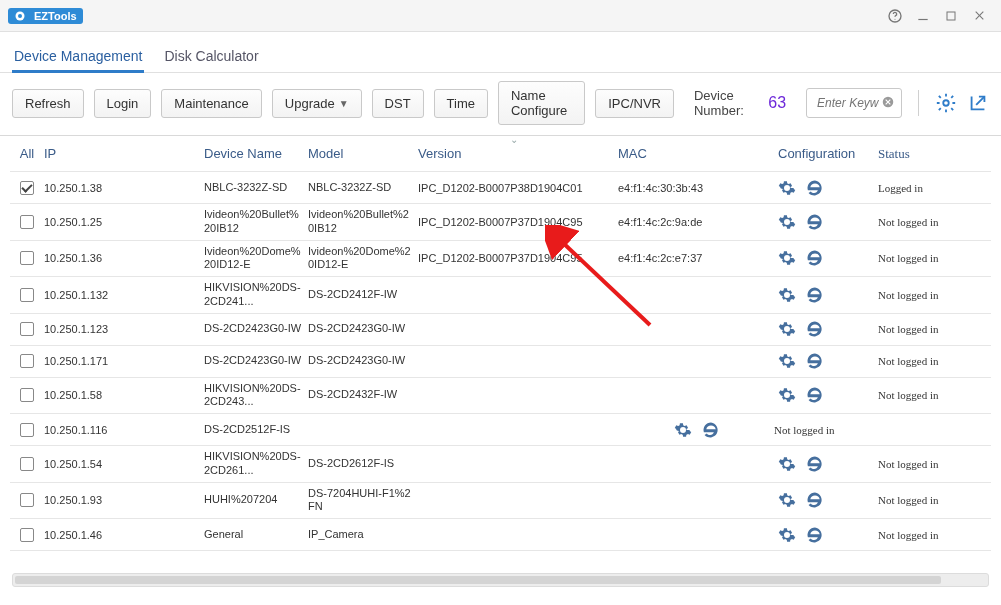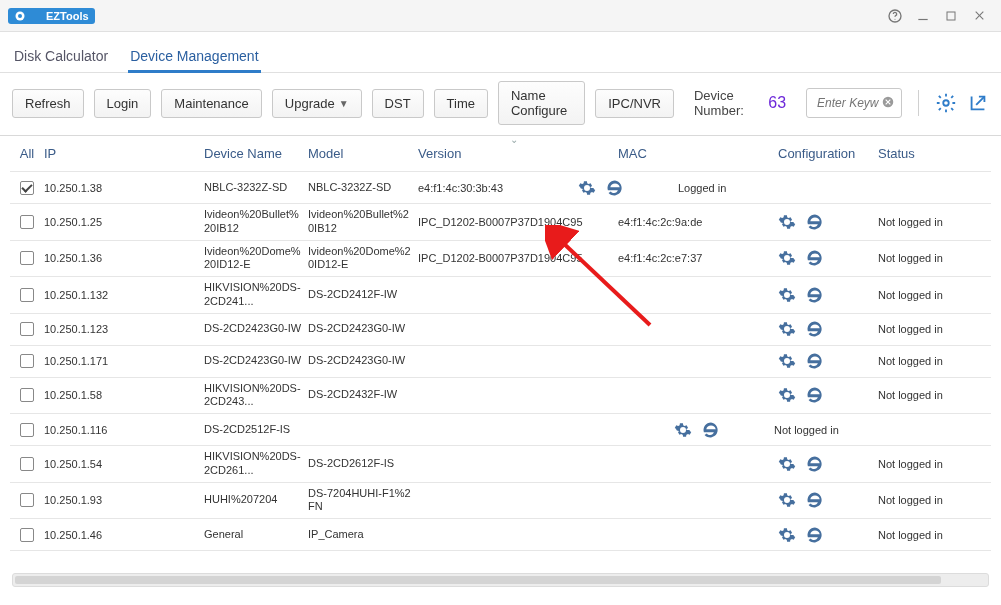--- a/index.html
+++ b/index.html
@@ -26,21 +26,21 @@
   }
   .app-badge {
     background: #2e8bd6;
     color: #fff;
     font-size: 11px;
     font-weight: bold;
     padding: 2px 6px;
     border-radius: 3px;
     display: inline-flex;
     align-items: center;
-    gap: 20px;
+    gap: 8px;
   }
   .app-badge svg { display: block; }
   .titlebar-spacer { flex: 1; }
   .titlebar-btn {
     width: 28px; height: 28px;
     display: inline-flex; align-items: center; justify-content: center;
     color: #777;
   }
   .titlebar-btn svg { display:block; }
 
@@ -156,21 +156,21 @@
     font-size: 11px;
     color: #333;
   }
   .col-check { width: 34px; display:flex; justify-content:center; }
   .col-ip     { width: 160px; padding-right: 6px; }
   .col-devname{ width: 104px; padding-right: 6px; }
   .col-model  { width: 110px; padding-right: 6px; }
   .col-version{ width: 200px; padding-right: 6px; }
   .col-mac    { width: 160px; padding-right: 6px; }
   .col-config { width: 100px; display:flex; align-items:center; gap:10px; }
-  .col-status { flex: 1; }
+  .col-status { flex: 1; font-family: Liberation Serif, serif; }
 
   .cell-lines { line-height: 1.25; white-space: normal; word-break: break-all; }
 
   .chk {
     width: 14px; height: 14px;
     border: 1px solid #888;
     border-radius: 2px;
     background: #fff;
     display: inline-flex; align-items:center; justify-content:center;
   }
@@ -239,22 +239,22 @@
   </span>
   <span class="titlebar-btn">
     <svg width="13" height="13" viewBox="0 0 24 24" stroke="currentColor" stroke-width="2">
         <line x1="5" y1="5" x2="19" y2="19"></line>
         <line x1="19" y1="5" x2="5" y2="19"></line>
       </svg>
   </span>
 </div>
 
 <div class="tabrow">
+  <div class="tab active">Device Management</div>
   <div class="tab">Disk Calculator</div>
-  <div class="tab active">Device Management</div>
 </div>
 
 <div class="toolbar">
   <span class="btn">Refresh</span>
   <span class="btn">Login</span>
   <span class="btn">Maintenance</span>
   <span class="btn">
     <span>Upgrade</span>
     <span class="caret">▼</span>
   </span>
@@ -311,20 +311,21 @@
   </div>
 
   <div id="rows-container">
       <div class="trow">
         <div class="col-check">
           <span class="chk checked"></span>
         </div>
         <div class="col-ip">10.250.1.38</div>
         <div class="col-devname cell-lines">NBLC-<wbr>3232Z-<wbr>SD</div>
         <div class="col-model cell-lines">NBLC-<wbr>3232Z-<wbr>SD</div>
+        <div class="col-version">IPC_D1202-B0007P38D1904C01</div>
         <div class="col-mac">e4:f1:4c:30:3b:43</div>
         <div class="col-config">
           <span class="cfg-gear">
             <svg width="18" height="18" viewBox="0 0 24 24" fill="currentColor">
               <path d="M12 8a4 4 0 100 8 4 4 0 000-8zm9 4a7 7 0 01-.1 1.2l2.1 1.6-2 3.4-2.5-1a7.3 7.3 0 01-2 1.2l-.4 2.6h-4l-.4-2.6a7.3 7.3 0 01-2-1.2l-2.5 1-2-3.4 2.1-1.6A7 7 0 013 12c0-.4 0-.8.1-1.2L1 9.2l2-3.4 2.5 1c.6-.5 1.3-.9 2-1.2L7.9 3h4l.4 2.6c.7.3 1.4.7 2 1.2l2.5-1 2 3.4-2.1 1.6c.1.4.1.8.1 1.2z"></path>
             </svg>
           </span>
           <span class="cfg-web">
             <svg width="18" height="18" viewBox="0 0 24 24" fill="currentColor">
               <path d="M12 2a10 10 0 00-9.5 13h13.3c-.6 2.1-2.6 3.6-5 3.6-1.8 0-3.4-.8-4.4-2.1l-3 2.1A10 10 0 1012 2zm-6.3 9a6.5 6.5 0 0112.6 0H5.7z"></path>

